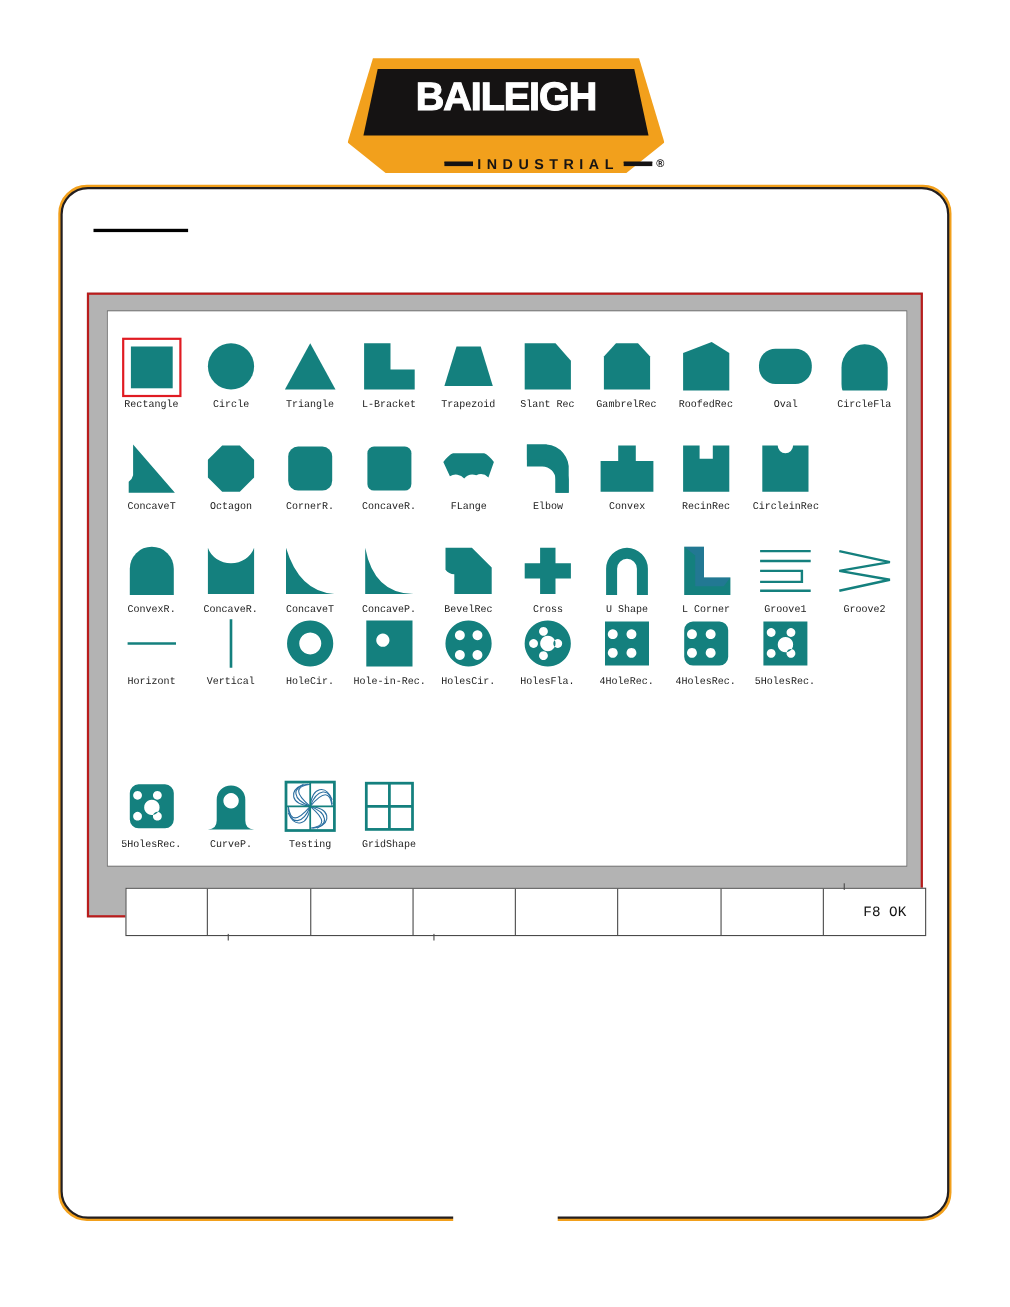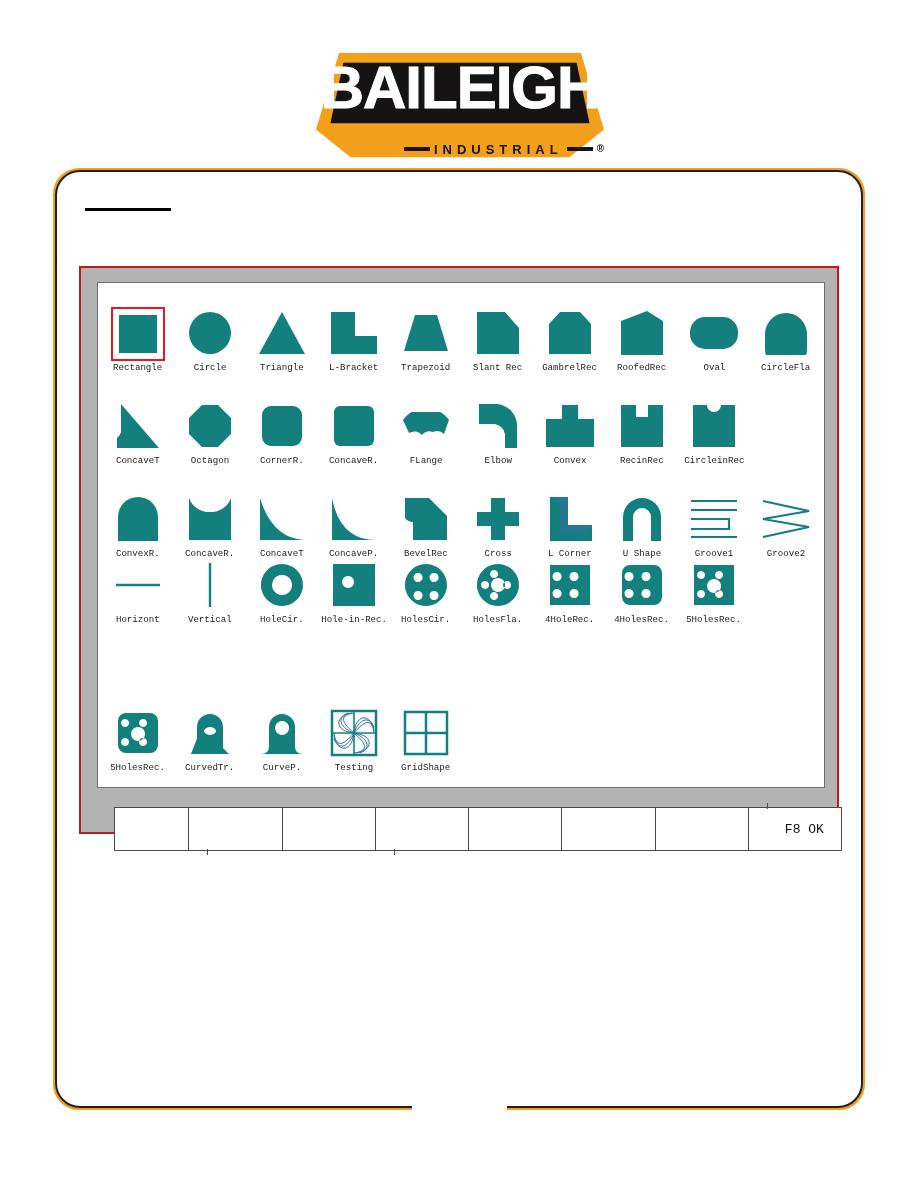--- a/index.html
+++ b/index.html
@@ -38,21 +38,21 @@
   .logo-badge-inner{
     position:absolute;left:5%;top:12%;width:90%;height:62%;
     background:#151313;
     clip-path:polygon(5% 4%, 95% 4%, 100% 88%, 0% 88%);
     border-radius:6px;
   }
   .logo-word{
     position:absolute;left:0;top:14px;width:100%;
     text-align:center;color:#ffffff;
     font-family:"Liberation Sans", sans-serif;
-    font-weight:bold;font-size:60px;letter-spacing:-1px;
+    font-weight:bold;font-size:36px;letter-spacing:-1px;
     -webkit-text-stroke:1px #ffffff;
     line-height:56px;
   }
   .logo-sub{
     position:absolute;left:0;top:96px;width:100%;
     text-align:right;color:#151313;
     font-family:"Liberation Sans", sans-serif;
     font-weight:bold;font-size:13px;letter-spacing:5px;
   }
   .logo-sub .bar{display:inline-block;width:26px;height:3px;background:#151313;
@@ -372,37 +372,37 @@
         <div class="shape-cell">
           <div class="shape-art">
             <svg width="46" height="46" viewBox="0 0 46 46">
                 <polygon points="16,2 30,2 30,16 44,16 44,30 30,30 30,44 16,44 16,30 2,30 2,16 16,16" fill="#14807e"></polygon>
               </svg>
           </div>
           <div class="shape-label">Cross</div>
         </div>
         <div class="shape-cell">
           <div class="shape-art">
+            <svg width="46" height="48" viewBox="0 0 46 48">
+                <path d="M4,46 L4,22 A19,19 0 0,1 42,22 L42,46 L32,46 L32,22 A9,9 0 0,0 14,22 L14,46 Z" fill="#14807e"></path>
+              </svg>
+          </div>
+          <div class="shape-label">U Shape</div>
+        </div>
+        <div class="shape-cell">
+          <div class="shape-art">
             <svg width="48" height="48" viewBox="0 0 48 48">
                 <path d="M4,2 L22,2 L22,30 L46,30 L46,46 L4,46 Z" fill="#14807e"></path>
                 <path d="M4,2 L22,2 L22,30 L46,30 L40,38 L14,38 L14,10 Z" fill="#2f6fa8" opacity="0.5"></path>
               </svg>
           </div>
           <div class="shape-label">L Corner</div>
         </div>
         <div class="shape-cell">
           <div class="shape-art">
-            <svg width="46" height="48" viewBox="0 0 46 48">
-                <path d="M4,46 L4,22 A19,19 0 0,1 42,22 L42,46 L32,46 L32,22 A9,9 0 0,0 14,22 L14,46 Z" fill="#14807e"></path>
-              </svg>
-          </div>
-          <div class="shape-label">U Shape</div>
-        </div>
-        <div class="shape-cell">
-          <div class="shape-art">
             <svg width="50" height="44" viewBox="0 0 50 44">
                 <path d="M2,4 L48,4 M2,13 L48,13 M2,22 L40,22 L40,32 L2,32 M2,40 L48,40" stroke="#14807e" stroke-width="2.2" fill="none"></path>
               </svg>
           </div>
           <div class="shape-label">Groove1</div>
         </div>
         <div class="shape-cell">
           <div class="shape-art">
             <svg width="50" height="44" viewBox="0 0 50 44">
                 <polyline points="2,4 48,14 2,22 48,30 2,40" stroke="#14807e" stroke-width="2.2" fill="none"></polyline>
@@ -488,29 +488,20 @@
       </div>
 
       <div class="shape-row row-5">
         <div class="shape-cell">
           <div class="shape-art">
             <svg width="44" height="44" viewBox="0 0 44 44">
                 <path fill-rule="evenodd" d="M10,2 L34,2 A8,8 0 0,1 42,10 L42,34 A8,8 0 0,1 34,42 L10,42 A8,8 0 0,1 2,34 L2,10 A8,8 0 0,1 10,2 Z M22,16 A7,7 0 1,0 22.1,16 Z M9,8 A4,4 0 1,0 9.1,8 Z M27,8 A4,4 0 1,0 27.1,8 Z M9,27 A4,4 0 1,0 9.1,27 Z M27,27 A4,4 0 1,0 27.1,27 Z" fill="#14807e"></path>
               </svg>
           </div>
           <div class="shape-label">5HolesRec.</div>
-        </div>
-        <div class="shape-cell">
-          <div class="shape-art">
-            <svg width="46" height="46" viewBox="0 0 46 46">
-                <path fill-rule="evenodd" d="M11,44 L11,20 A12,12 0 0,1 35,20 L35,44 L44,44 L44,44 Z M11,44 L4,44 L11,26 Z M23,17 A7,7 0 1,0 23.1,17 Z" fill="#14807e"></path>
-                <path fill-rule="evenodd" d="M23,4 A13,13 0 0,1 36,17 L36,38 L42,44 L4,44 L10,38 L10,17 A13,13 0 0,1 23,4 Z M23,11 A7,7 0 1,0 23.1,11 Z" fill="#14807e"></path>
-              </svg>
-          </div>
-          <div class="shape-label">CurvedTr.</div>
         </div>
         <div class="shape-cell">
           <div class="shape-art">
             <svg width="46" height="46" viewBox="0 0 46 46">
                 <path fill-rule="evenodd" d="M23,4 A13,13 0 0,1 36,17 L36,36 Q36,44 44,44 L2,44 Q10,44 10,36 L10,17 A13,13 0 0,1 23,4 Z M23,11 A7,7 0 1,0 23.1,11 Z" fill="#14807e"></path>
               </svg>
           </div>
           <div class="shape-label">CurveP.</div>
         </div>
         <div class="shape-cell">

